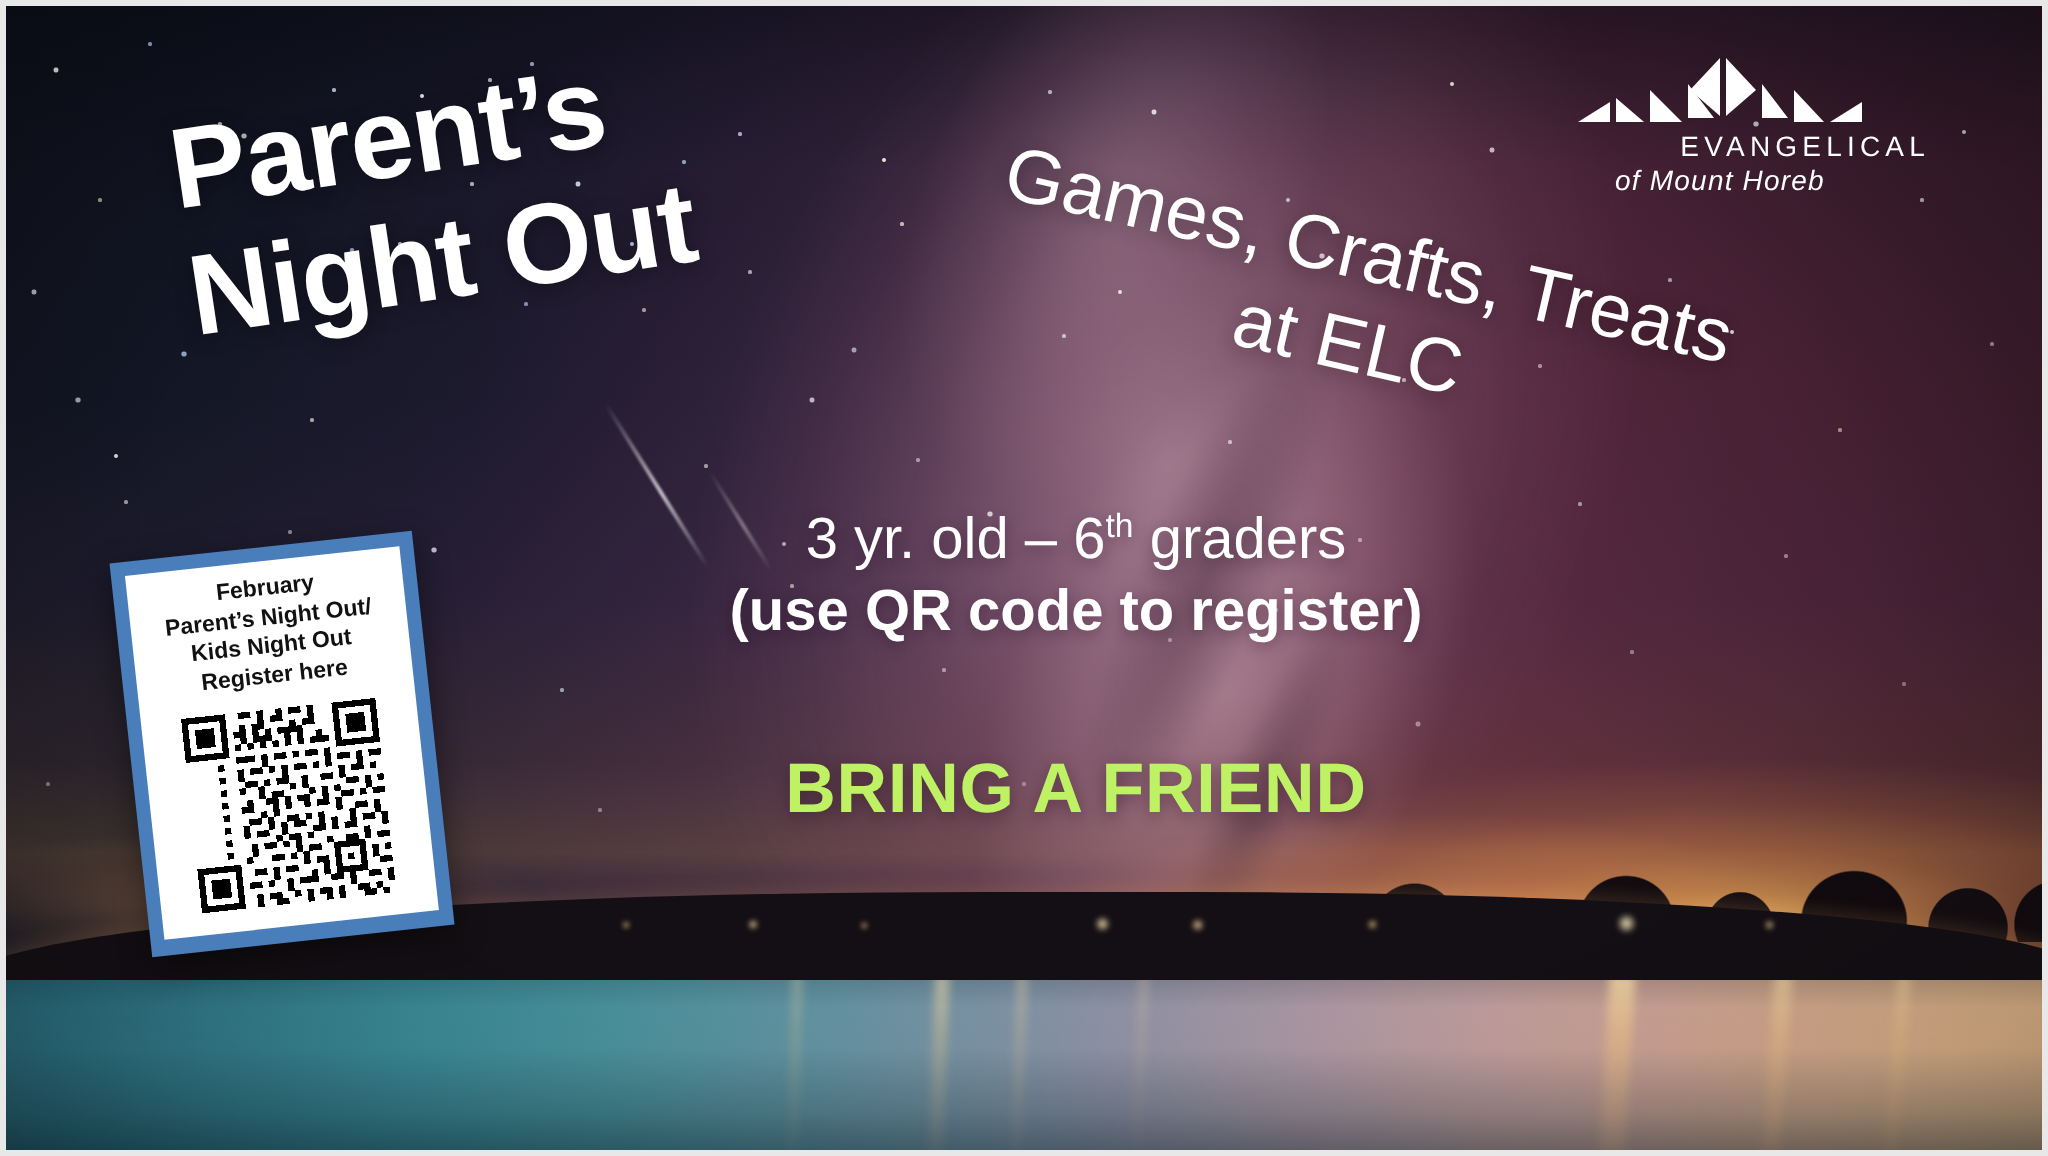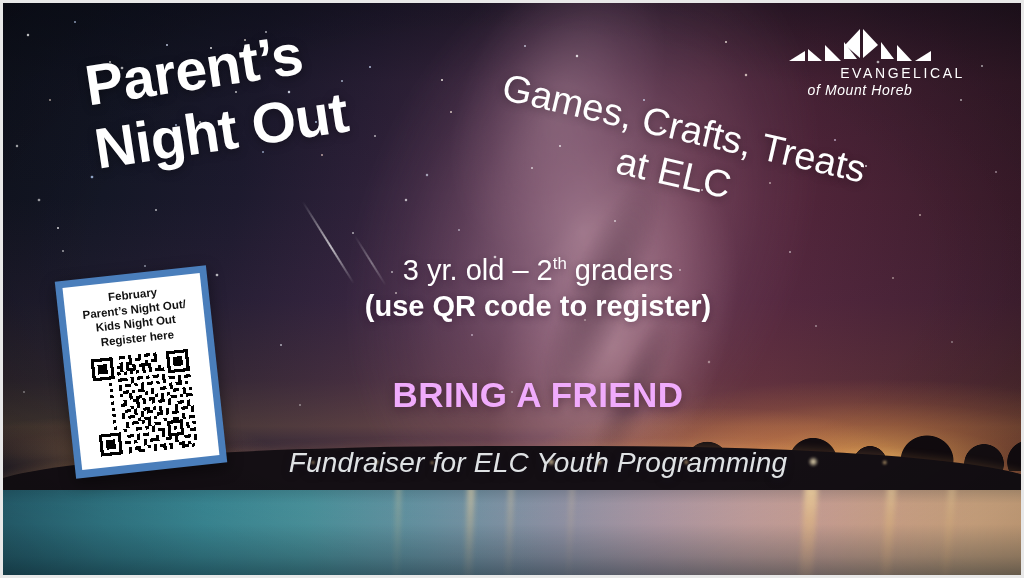--- a/index.html
+++ b/index.html
@@ -408,21 +408,21 @@
   .qrnote {
     color: #ffffff;
     font-size: 29px;
     font-weight: 700;
     line-height: 1.18;
     margin-top: 2px;
     text-shadow: 0 2px 7px rgba(40,10,40,0.38);
     text-align: center;
   }
   .bringfriend {
-    color: #f0abfc;
+    color: #bef264;
     font-size: 35px;
     font-weight: 700;
     letter-spacing: 0.4px;
     margin-top: 52px;
     text-shadow: 0 2px 8px rgba(40,10,30,0.4);
   }
   .fundraiser {
     color: #dfe2e4;
     font-size: 28px;
     font-style: italic;
@@ -523,24 +523,23 @@
       <div class="logo-mounthoreb">of Mount Horeb</div>
     </div>
 
     <div class="headline">Parent’s
 Night Out</div>
 
     <div class="subhead">Games, Crafts, Treats
 at ELC</div>
 
     <div class="center-stack">
-      <div class="ageline"><span>3 yr. old – 2</span><sup>th</sup><span> graders</span></div>
+      <div class="ageline"><span>3 yr. old – 6</span><sup>th</sup><span> graders</span></div>
       <div class="qrnote">(use QR code to register)</div>
       <div class="bringfriend">BRING A FRIEND</div>
-      <div class="fundraiser">Fundraiser for ELC Youth Programming</div>
     </div>
 
     <div class="qrcard">
       <div class="qrcard-inner">
         <div class="qrcard-title">February
 Parent’s Night Out/
 Kids Night Out
 Register here</div>
         <svg class="qrcode" viewBox="0 0 33 33" shape-rendering="crispEdges">
           <rect width="33" height="33" fill="#ffffff"></rect>

